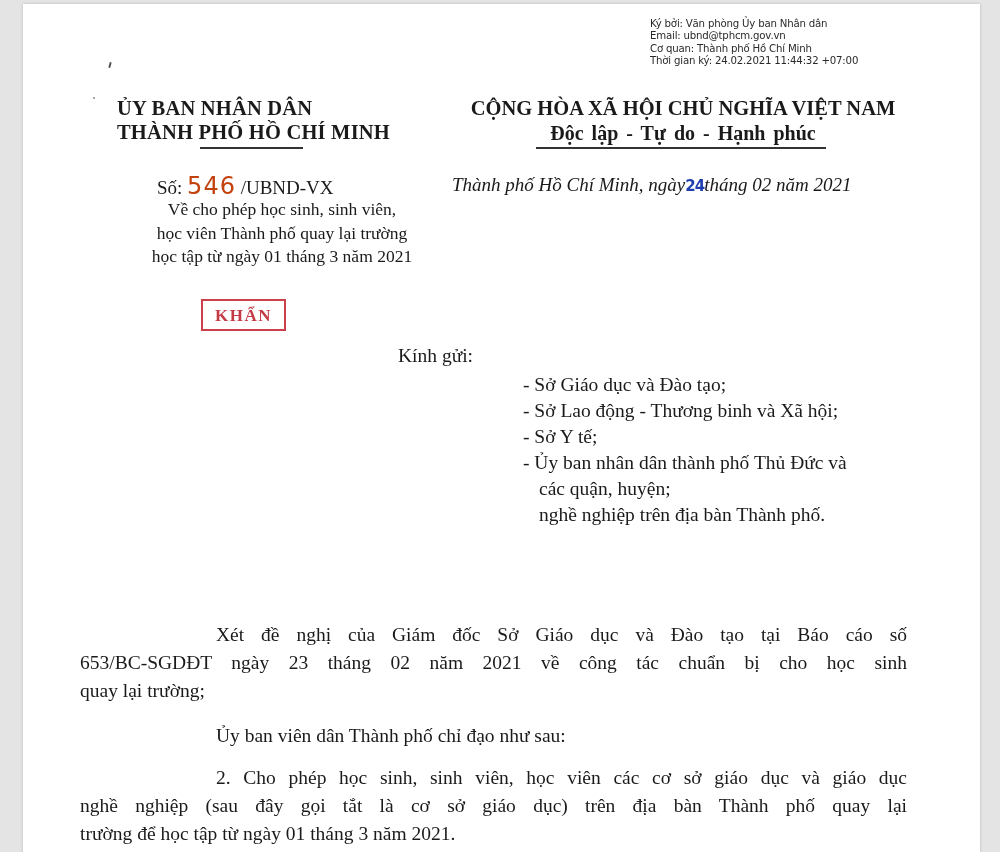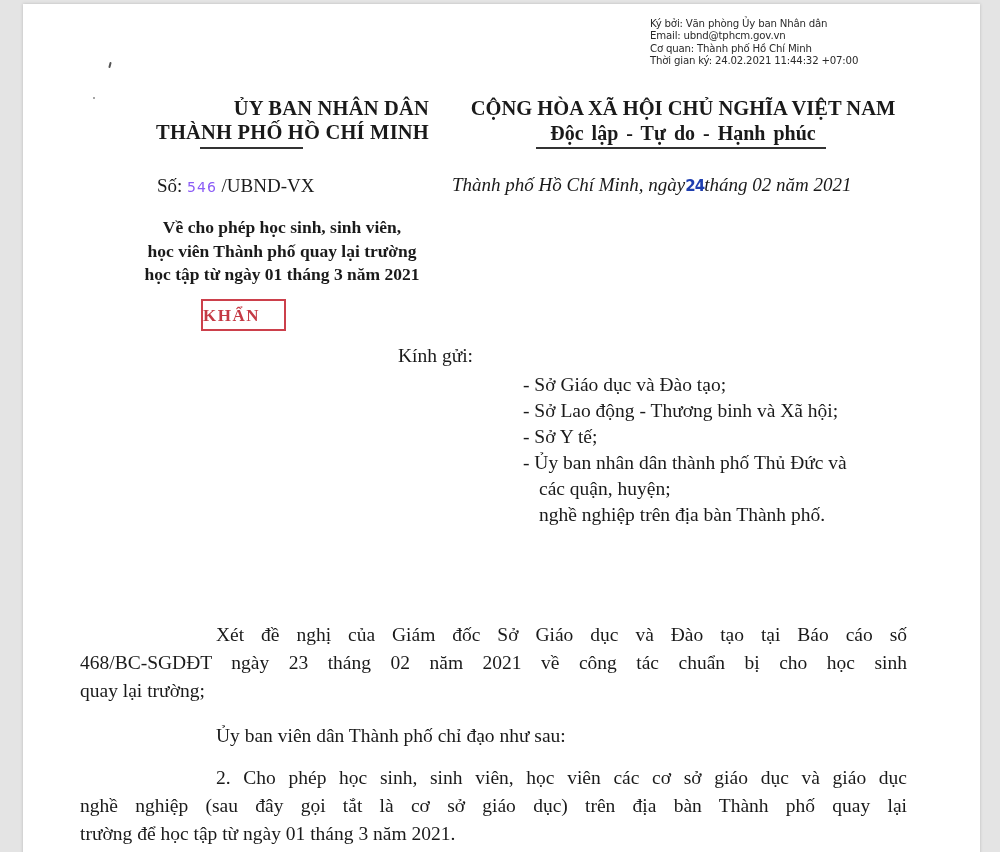--- a/index.html
+++ b/index.html
@@ -39,21 +39,21 @@
       letter-spacing: -0.2px;
     }
     .sig div { white-space: nowrap; }
 
     
     .speck { position: absolute; background: #555; border-radius: 1px; }
 
     
     .org {
       left: 94px; top: 92px; width: 312px;
-      text-align: right;
+      text-align: left;
       font-weight: bold;
       font-size: 20.5px;
       line-height: 24px;
       letter-spacing: 0.2px;
     }
     .org-line-underline {
       position: absolute; left: 177px; top: 143px; width: 103px; height: 2px; background: #333;
     }
 
     
@@ -76,33 +76,32 @@
       position: absolute; left: 513px; top: 143px; width: 290px; height: 2px; background: #333;
     }
 
     
     .docno {
       left: 134px; top: 170px;
       font-size: 19px;
       line-height: 24px;
     }
     .docno .num {
-      color: #8b5cf6;
+      color: #c2410c;
       font-family: "DejaVu Sans", "Liberation Sans", sans-serif;
-      font-size: 14px;
+      font-size: 24px;
       letter-spacing: 1px;
     }
 
     .subject {
-      left: 94px; top: 212px; width: 330px;
+      left: 94px; top: 194px; width: 330px;
       text-align: center;
       font-size: 17.5px;
       line-height: 23.5px;
       white-space: normal;
-      font-weight: bold;
     }
 
     
     .dateline {
       left: 429px; top: 169px;
       font-style: italic;
       font-size: 19px;
       line-height: 24px;
     }
     .dateline .day {
@@ -117,20 +116,21 @@
     
     .stamp {
       position: absolute;
       left: 178px; top: 295px;
       width: 85px; height: 32px;
       border: 2.5px solid #c8303c;
       box-sizing: border-box;
       color: #c02a36;
       font-weight: bold;
       font-size: 17px;
+      text-align: center;
       line-height: 29px;
       letter-spacing: 1.5px;
       opacity: 0.92;
     }
 
     
     .kinhgui {
       left: 375px; top: 340px;
       font-size: 19.5px;
       line-height: 24px;
@@ -209,21 +209,21 @@
       <div class="item">- Sở Giáo dục và Đào tạo;</div>
       <div class="item">- Sở Lao động - Thương binh và Xã hội;</div>
       <div class="item">- Sở Y tế;</div>
       <div class="item">- Ủy ban nhân dân thành phố Thủ Đức và</div>
       <div class="cont">các quận, huyện;</div>
       <div class="cont">nghề nghiệp trên địa bàn Thành phố.</div>
     </div>
 
     <div class="abs body" style="top:617px;">
       <span class="justify-line"><span class="indent"></span><span>Xét đề nghị của Giám đốc Sở Giáo dục và Đào tạo tại Báo cáo số</span></span>
-      <span class="justify-line">468/BC-SGDĐT ngày 23 tháng 02 năm 2021 về công tác chuẩn bị cho học sinh</span>
+      <span class="justify-line">653/BC-SGDĐT ngày 23 tháng 02 năm 2021 về công tác chuẩn bị cho học sinh</span>
       <span class="last-line">quay lại trường;</span>
     </div>
 
     <div class="abs body" style="top:718px;">
       <span class="last-line"><span class="indent"></span><span>Ủy ban viên dân Thành phố chỉ đạo như sau:</span></span>
     </div>
 
     <div class="abs body" style="top:760px;">
       <span class="justify-line"><span class="indent"></span><span>2. Cho phép học sinh, sinh viên, học viên các cơ sở giáo dục và giáo dục</span></span>
       <span class="justify-line">nghề nghiệp (sau đây gọi tắt là cơ sở giáo dục) trên địa bàn Thành phố quay lại</span>

